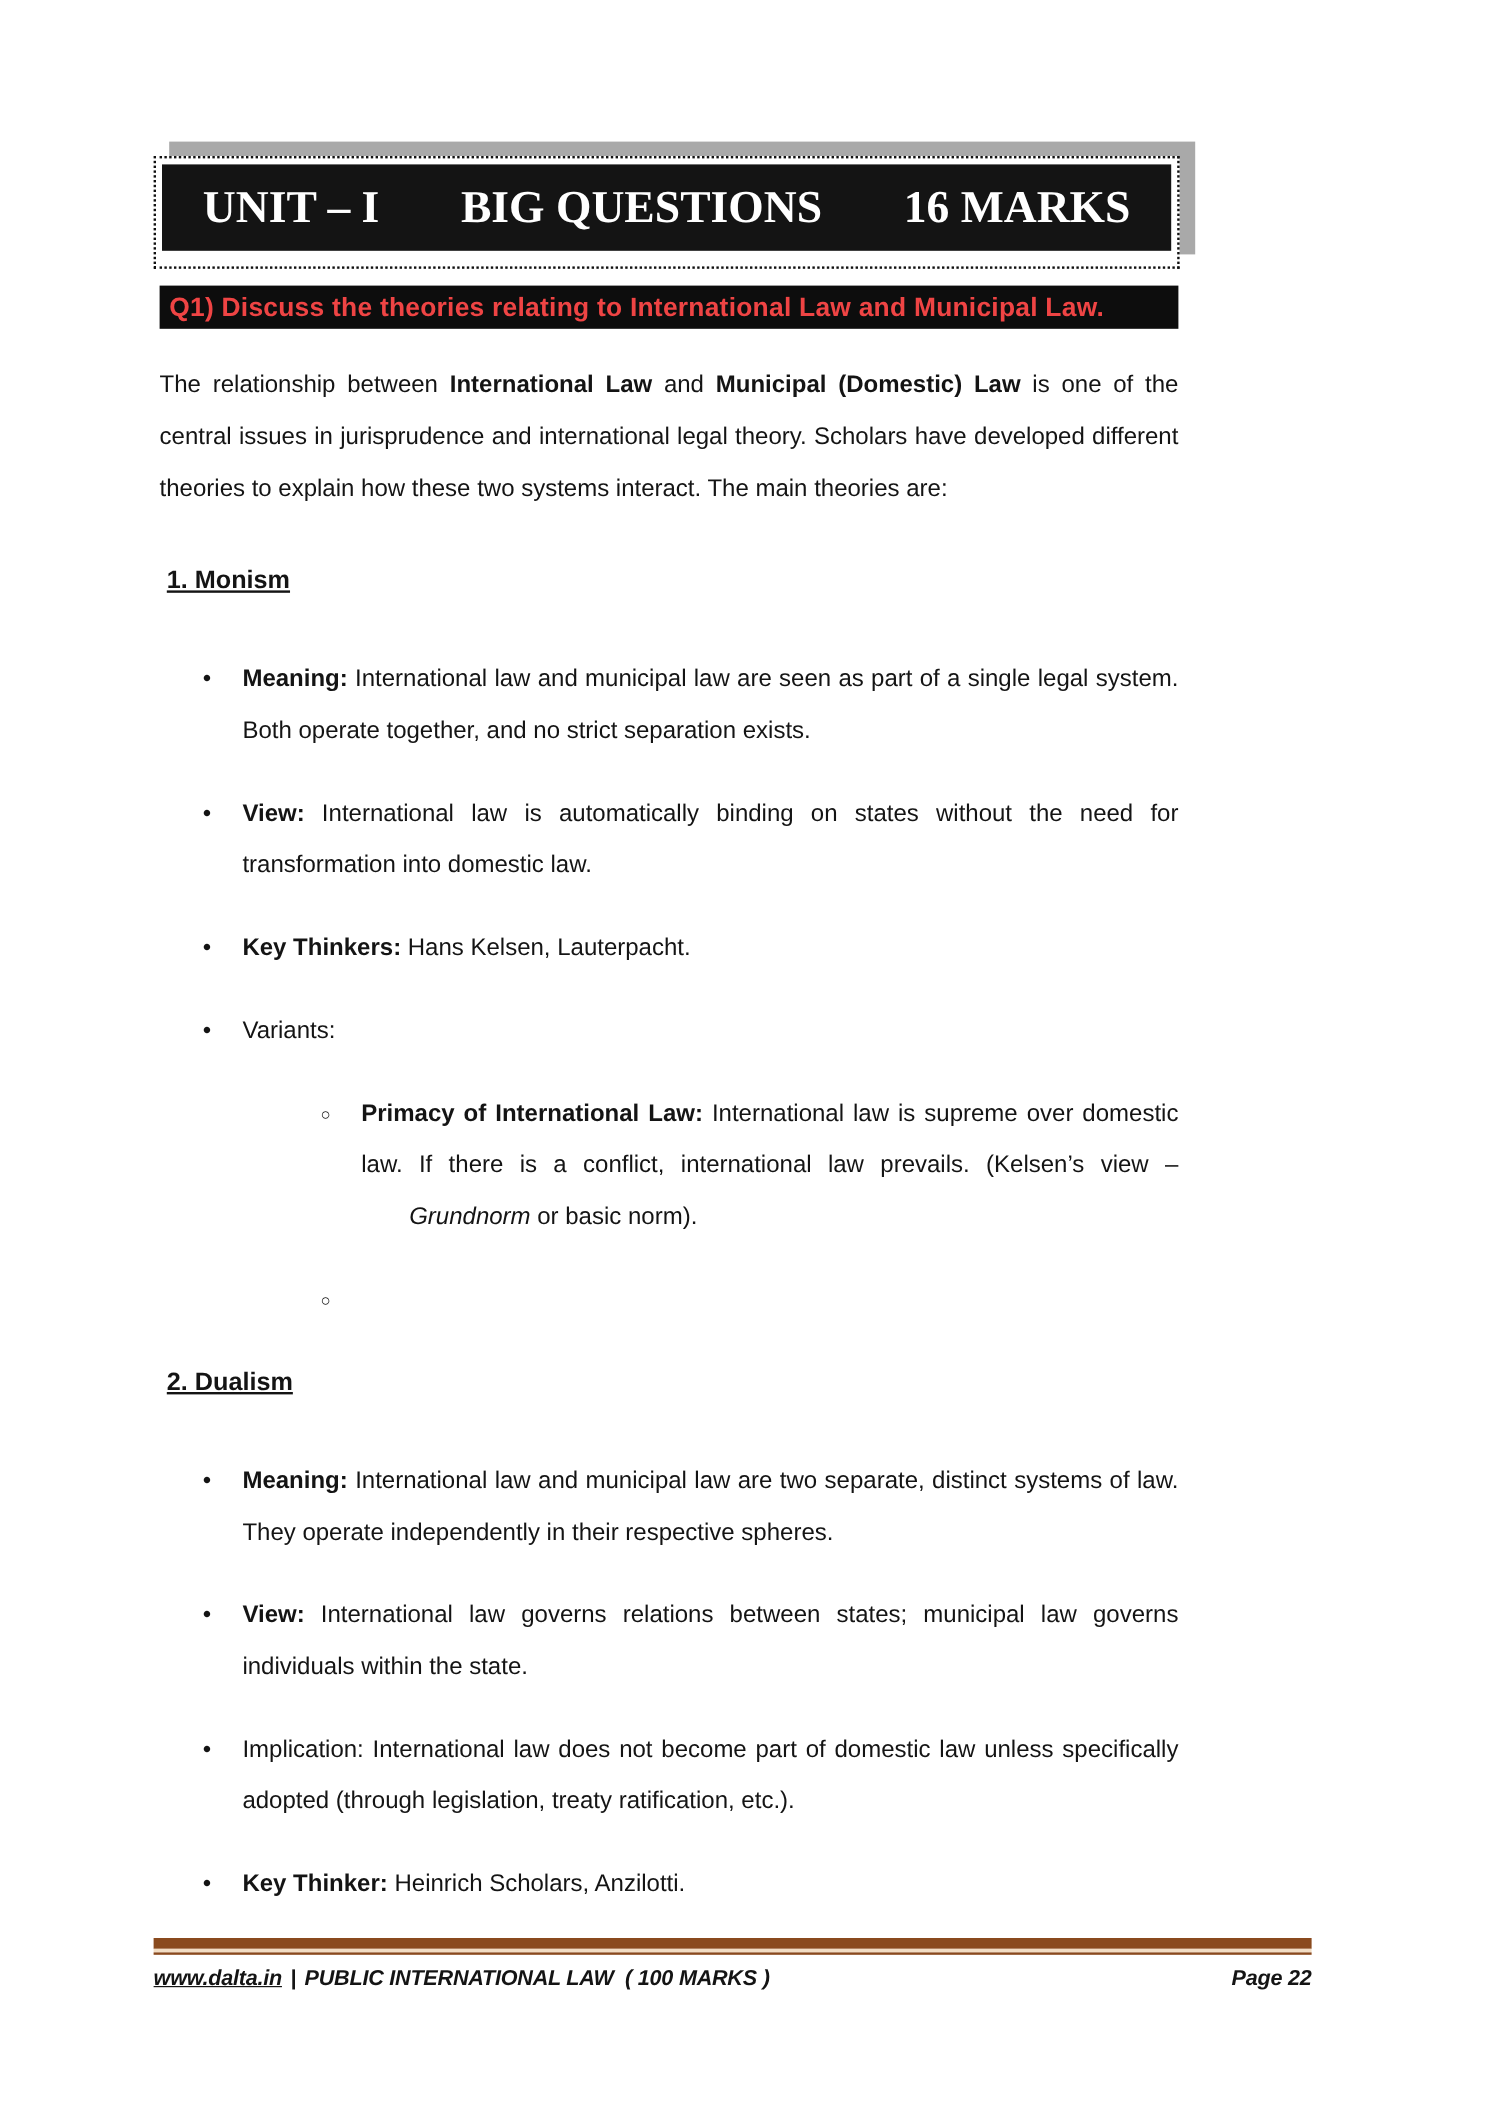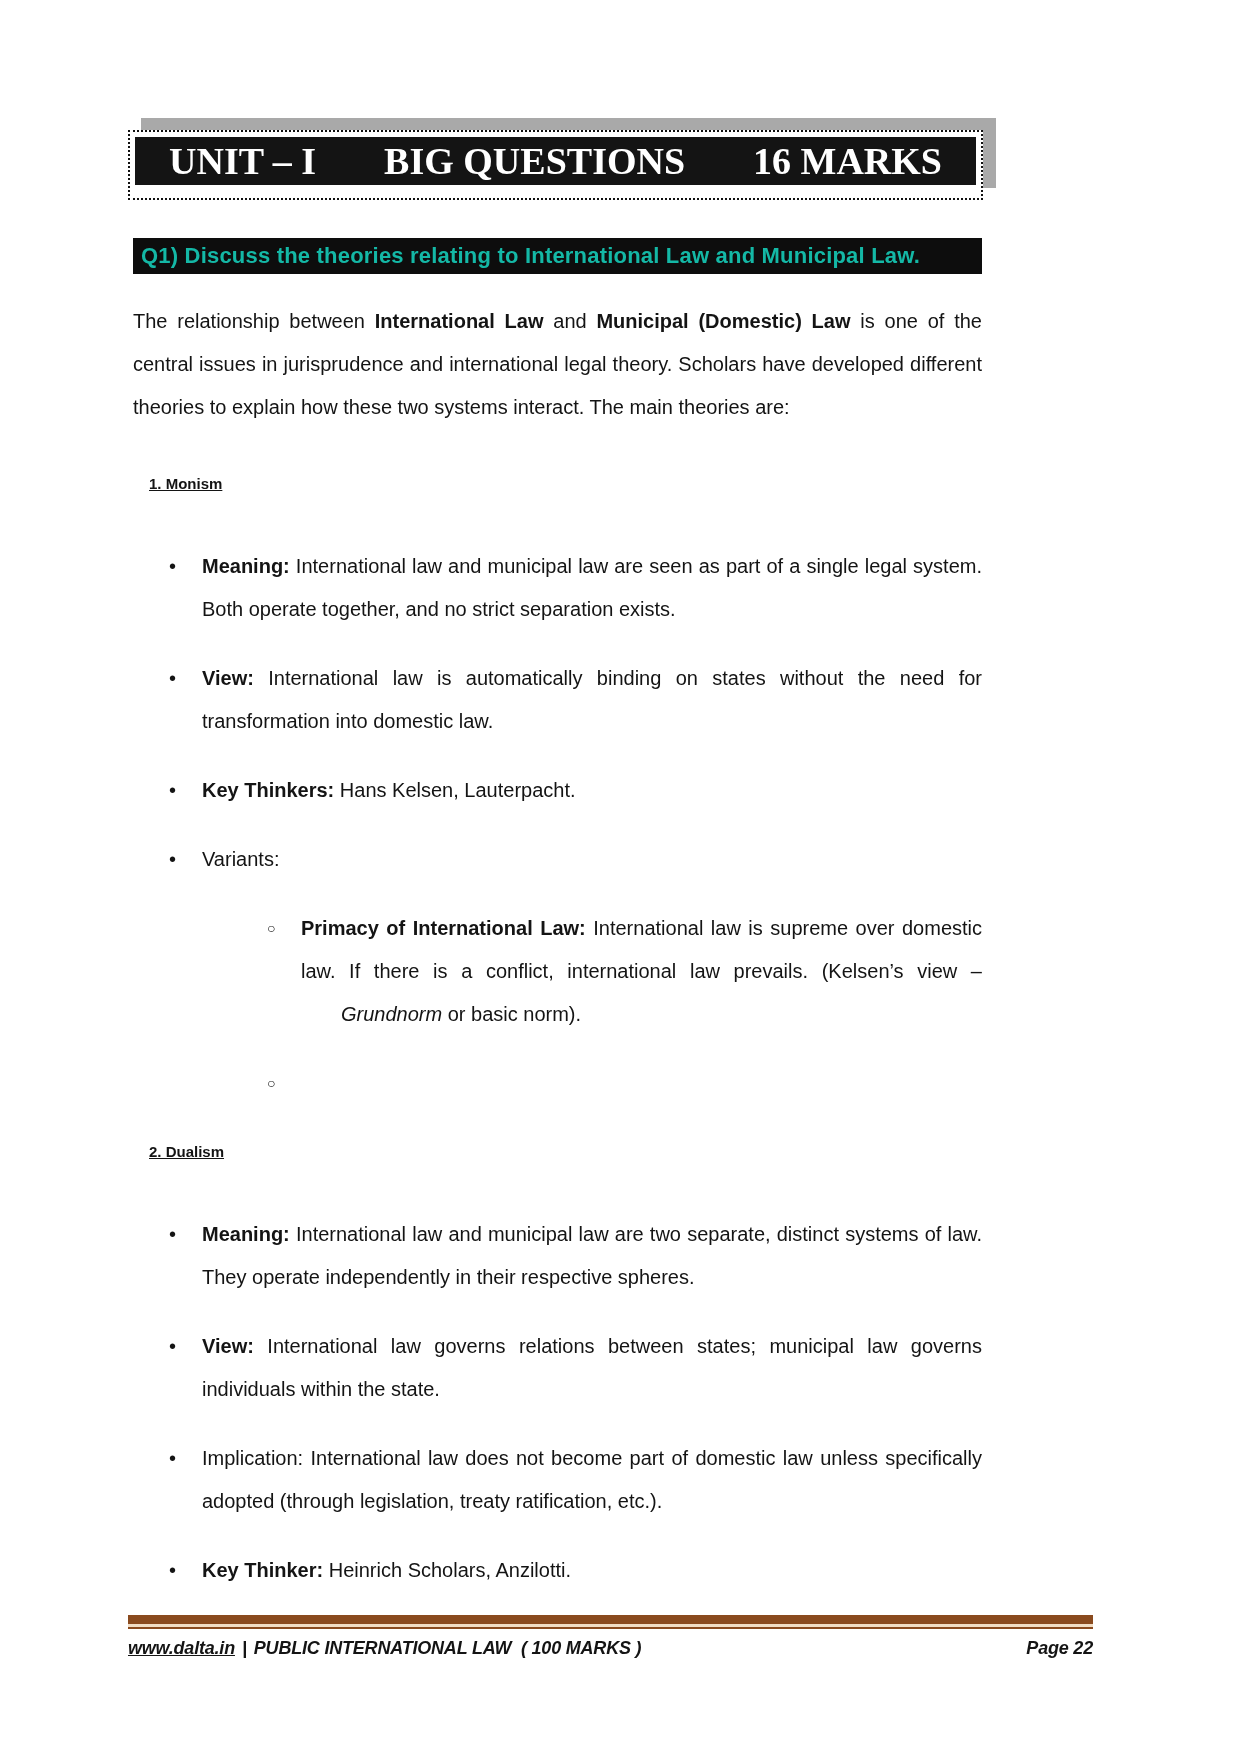--- a/index.html
+++ b/index.html
@@ -14,39 +14,39 @@
     position:absolute; left:128px; top:130px; width:855px;
     box-sizing:border-box; background:#fff;
     border:2px dotted #111;
     box-shadow:13px -12px 0 0 #a9a9a9;
     padding:5px 5px 13px 5px;
   }
   .unit-bar {
     background:#141414; color:#ffffff;
     font-family:"Liberation Serif", serif; font-weight:bold; font-size:38px;
     height:48px; display:flex; align-items:center; justify-content:space-between;
-    padding:0 34px;
+    padding:12px 34px;
   }
 
   
   .q-bar {
     position:absolute; left:133px; top:238px; width:849px; height:36px;
-    box-sizing:border-box; background:#0d0d0d; color:#14b8a6;
+    box-sizing:border-box; background:#0d0d0d; color:#ef4444;
     font-size:22px; font-weight:bold;
     display:flex; align-items:center; padding:0 8px; letter-spacing:0.2px;
   }
 
   
   .content {
     position:absolute; left:133px; top:300px; width:849px;
     font-size:20px; line-height:43px;
   }
   .intro { margin:0; text-align:justify; }
   .sec {
-    font-size:15px; font-weight:bold; margin:33px 0 0 16px;
+    font-size:21px; font-weight:bold; margin:33px 0 0 6px;
     text-decoration:underline;
   }
   .bullet { display:flex; margin-top:26px; }
   .bullet.first { margin-top:40px; }
   .l1 { padding-left:36px; }
   .l1 .mk { width:33px; flex:0 0 33px; font-size:20px; }
   .l2 { padding-left:134px; }
   .l2 .mk { width:34px; flex:0 0 34px; font-size:14px; }
   .mk { line-height:43px; }
   .bt { flex:1; text-align:justify; }

